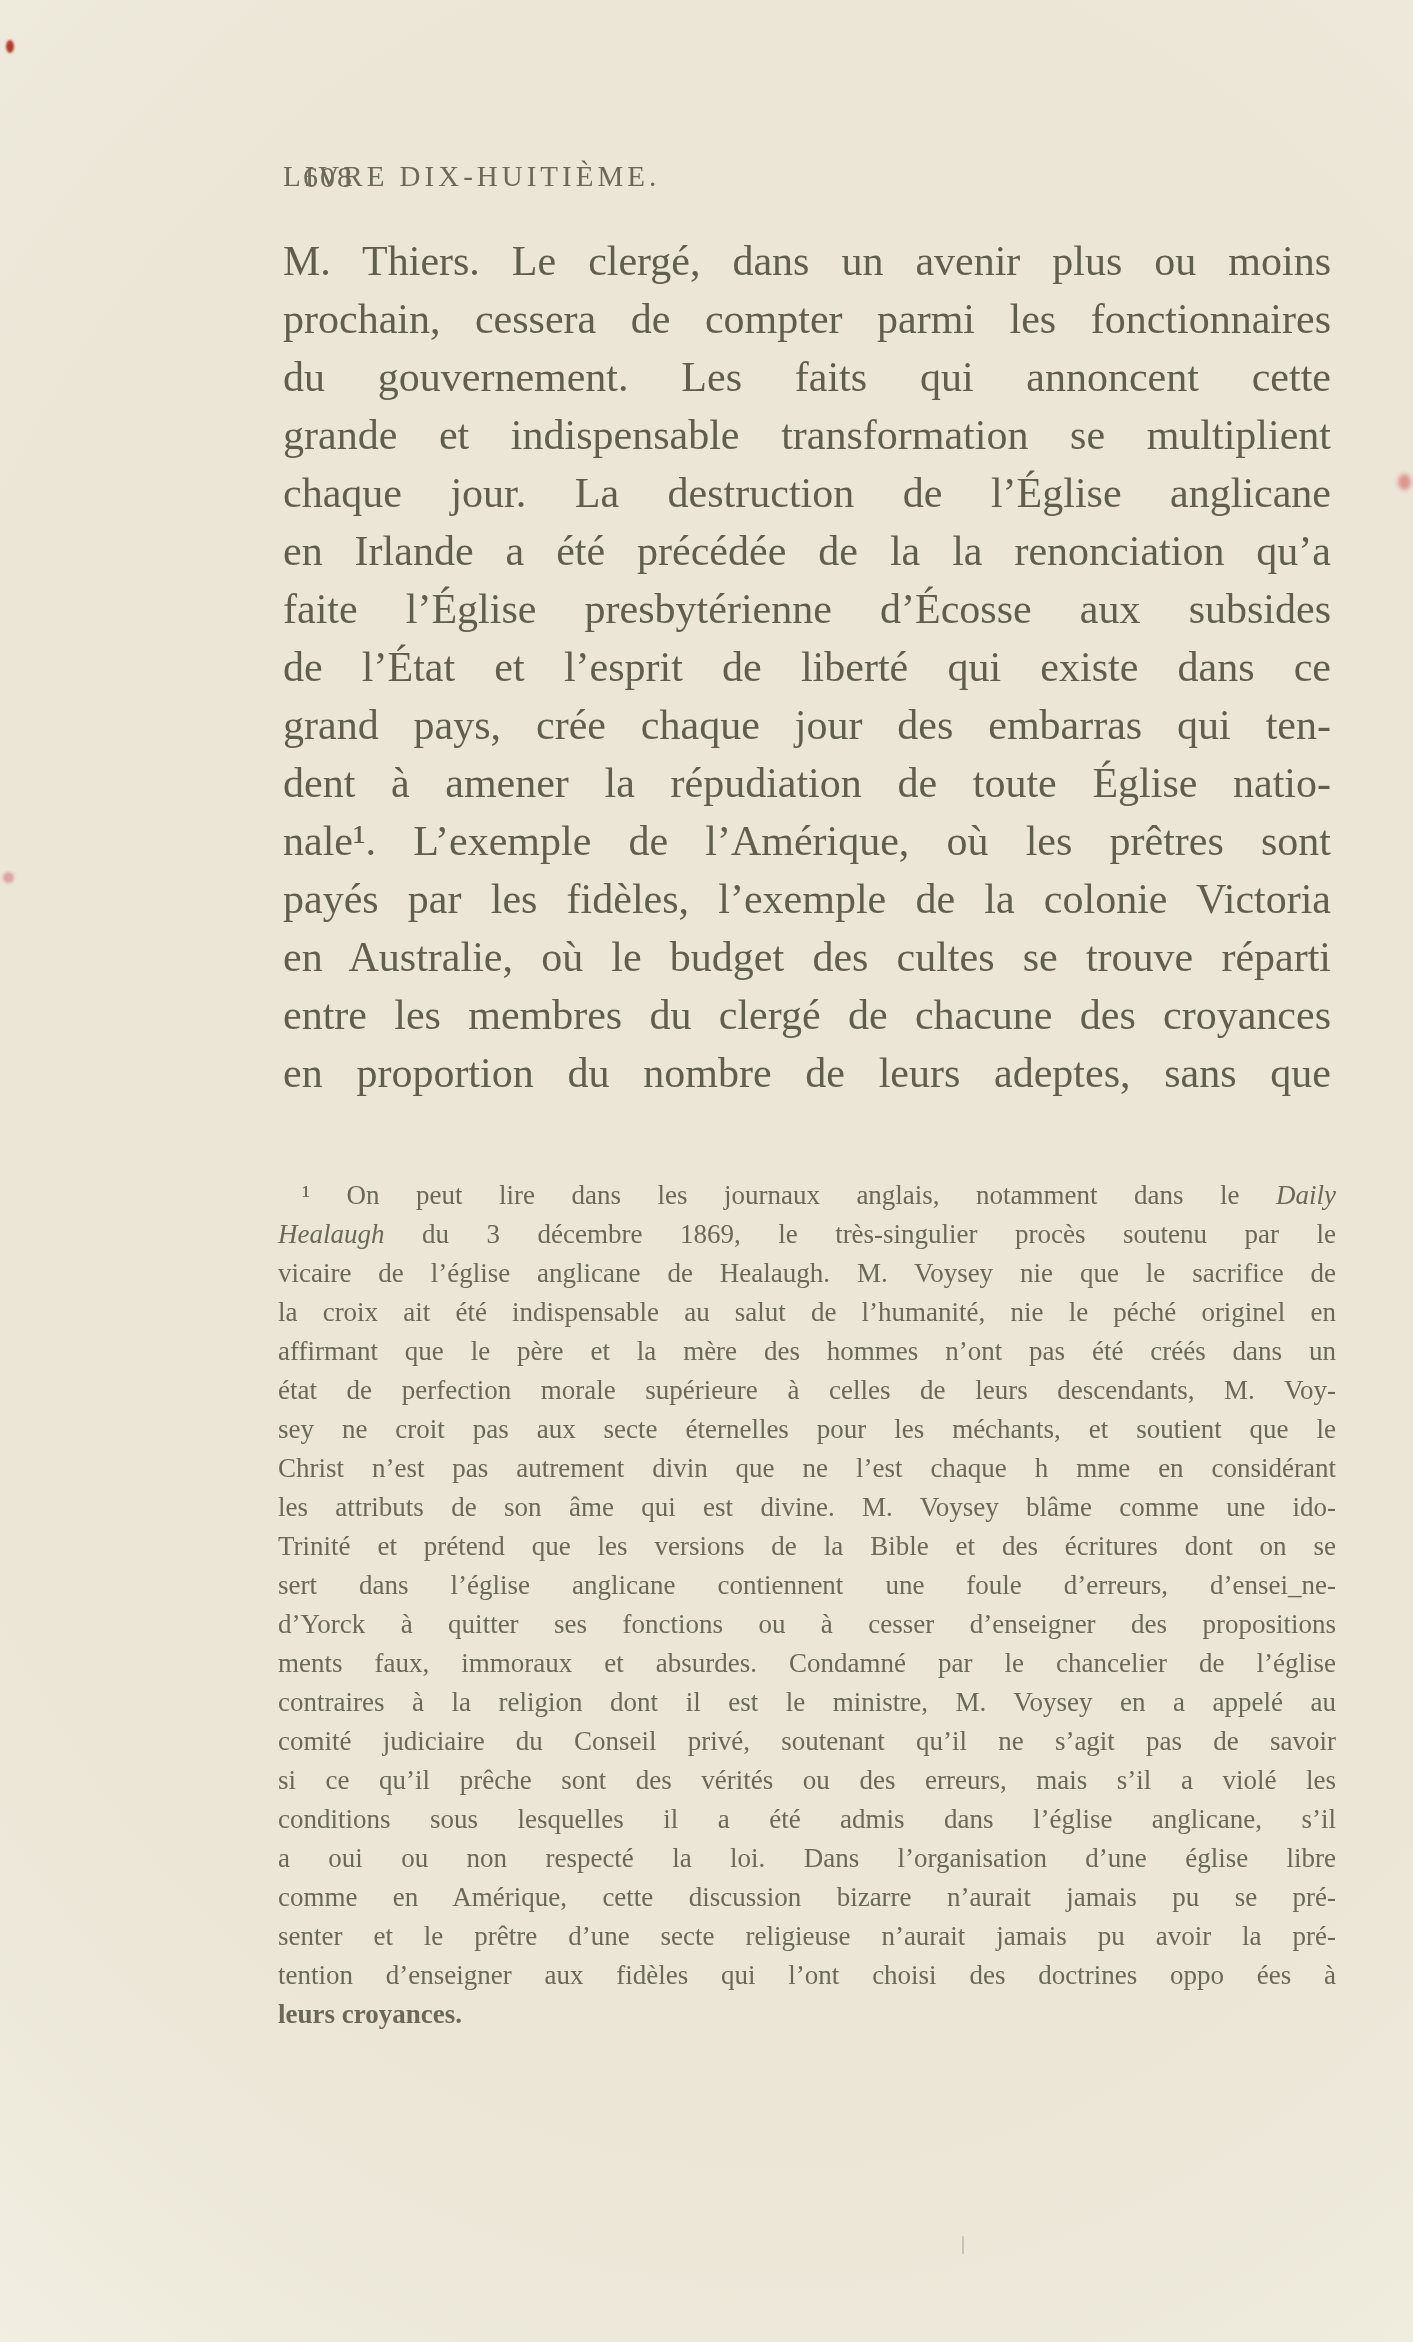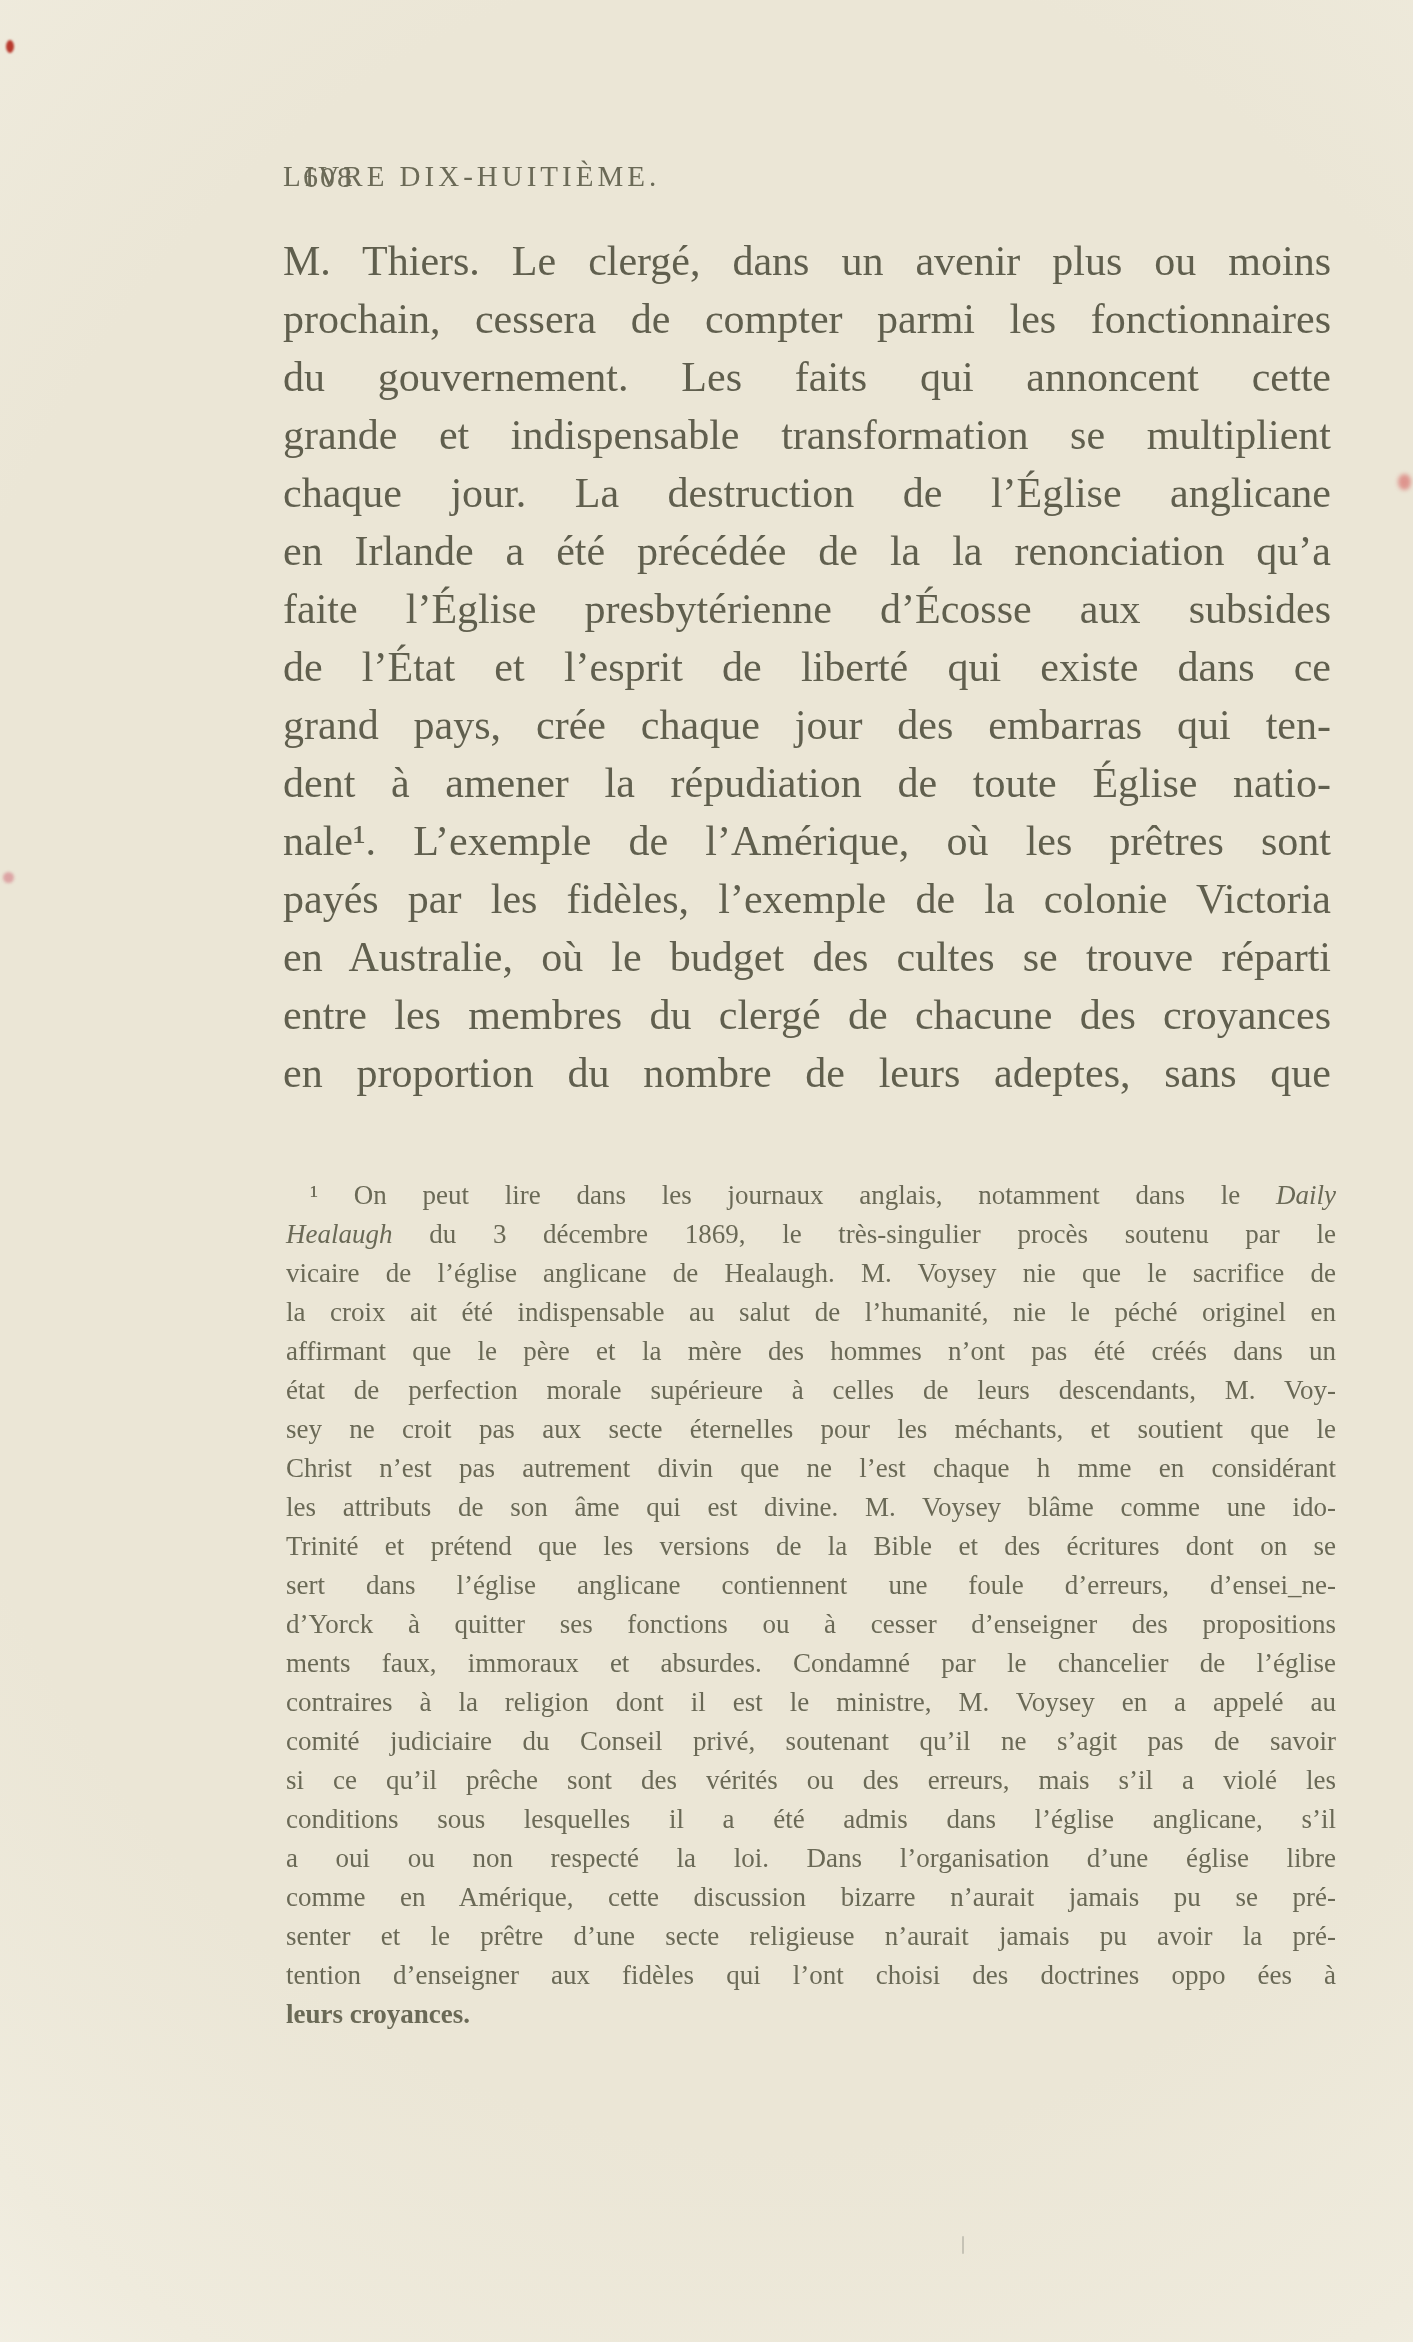--- a/index.html
+++ b/index.html
@@ -40,21 +40,20 @@
   }
 
   
   .footnote {
     position: absolute; left: 278px; top: 1176px; width: 1058px;
     font-size: 27px; line-height: 39px; color: #6a6956;
   }
   .fn-line {
     text-align: justify;
     text-align-last: justify;
-    margin-left: 8px;
   }
   .fn-first { text-indent: 24px; }
   .fn-last { text-align-last: left; font-weight: bold; }
   .italic { font-style: italic; }
 
   
   .artifact { position: absolute; border-radius: 50%; }
   .artifact-red-top {
     left: 6px; top: 40px; width: 8px; height: 13px;
     background: #b8392d; filter: blur(1px);

